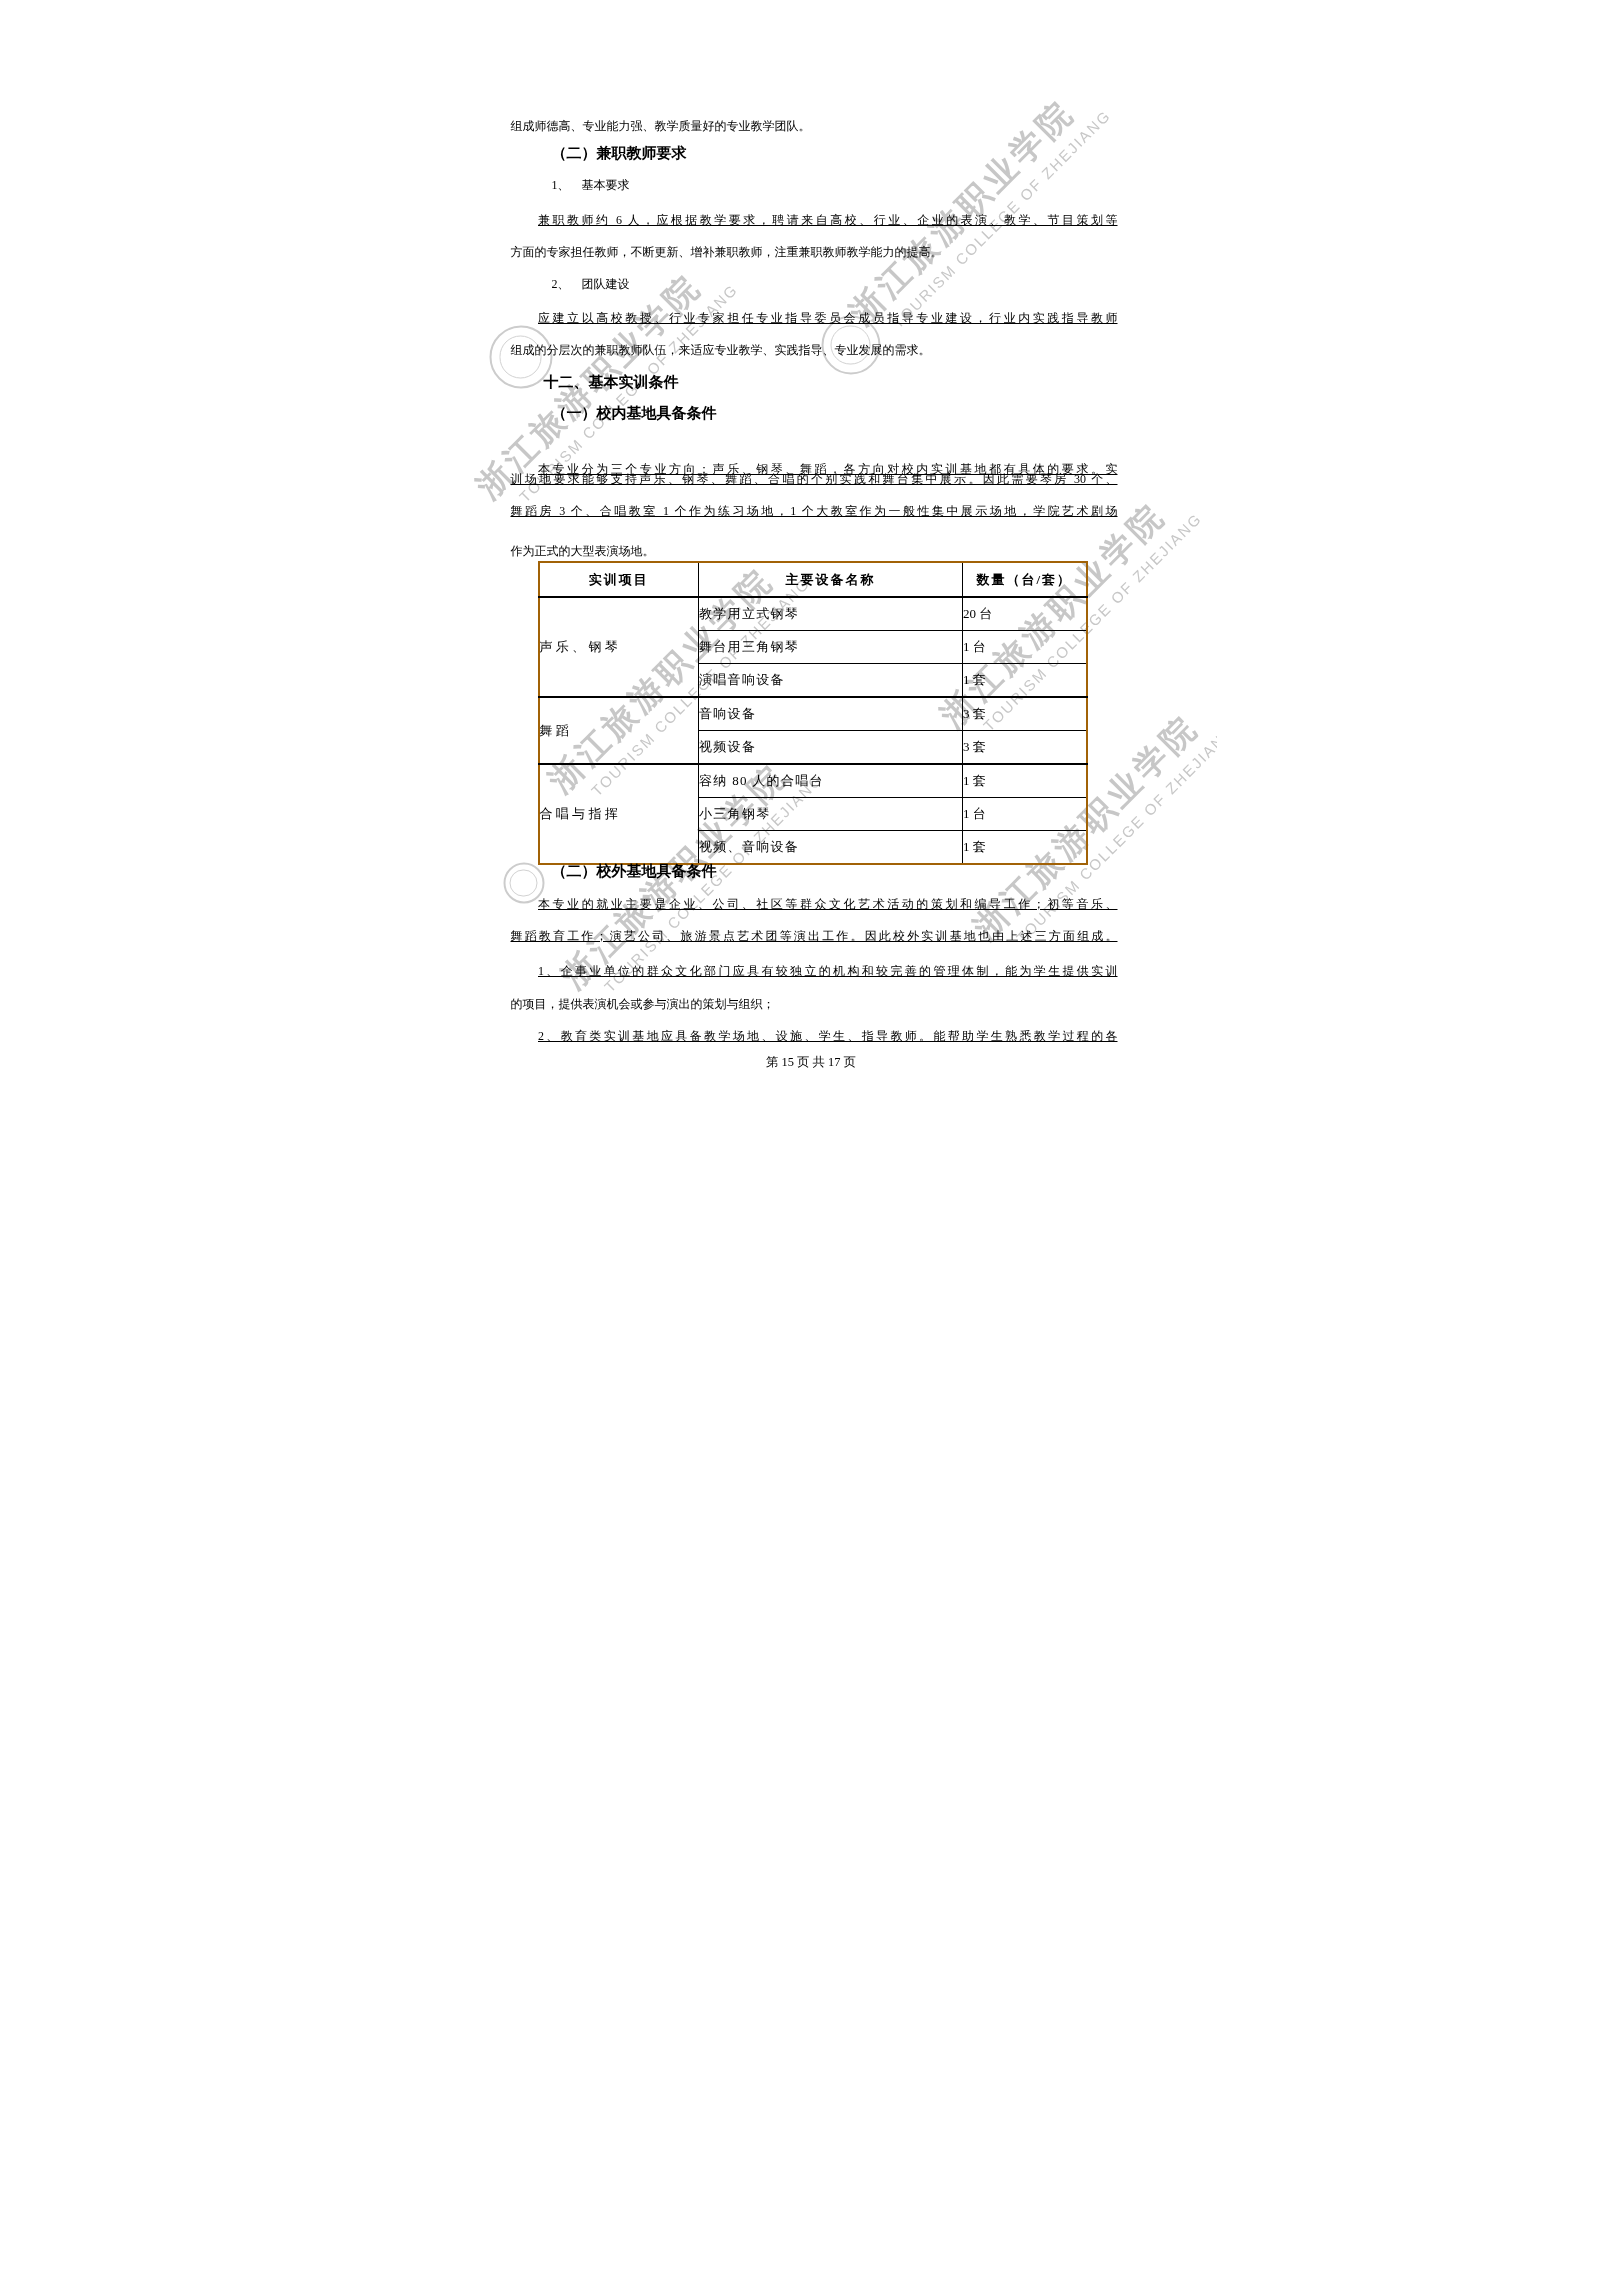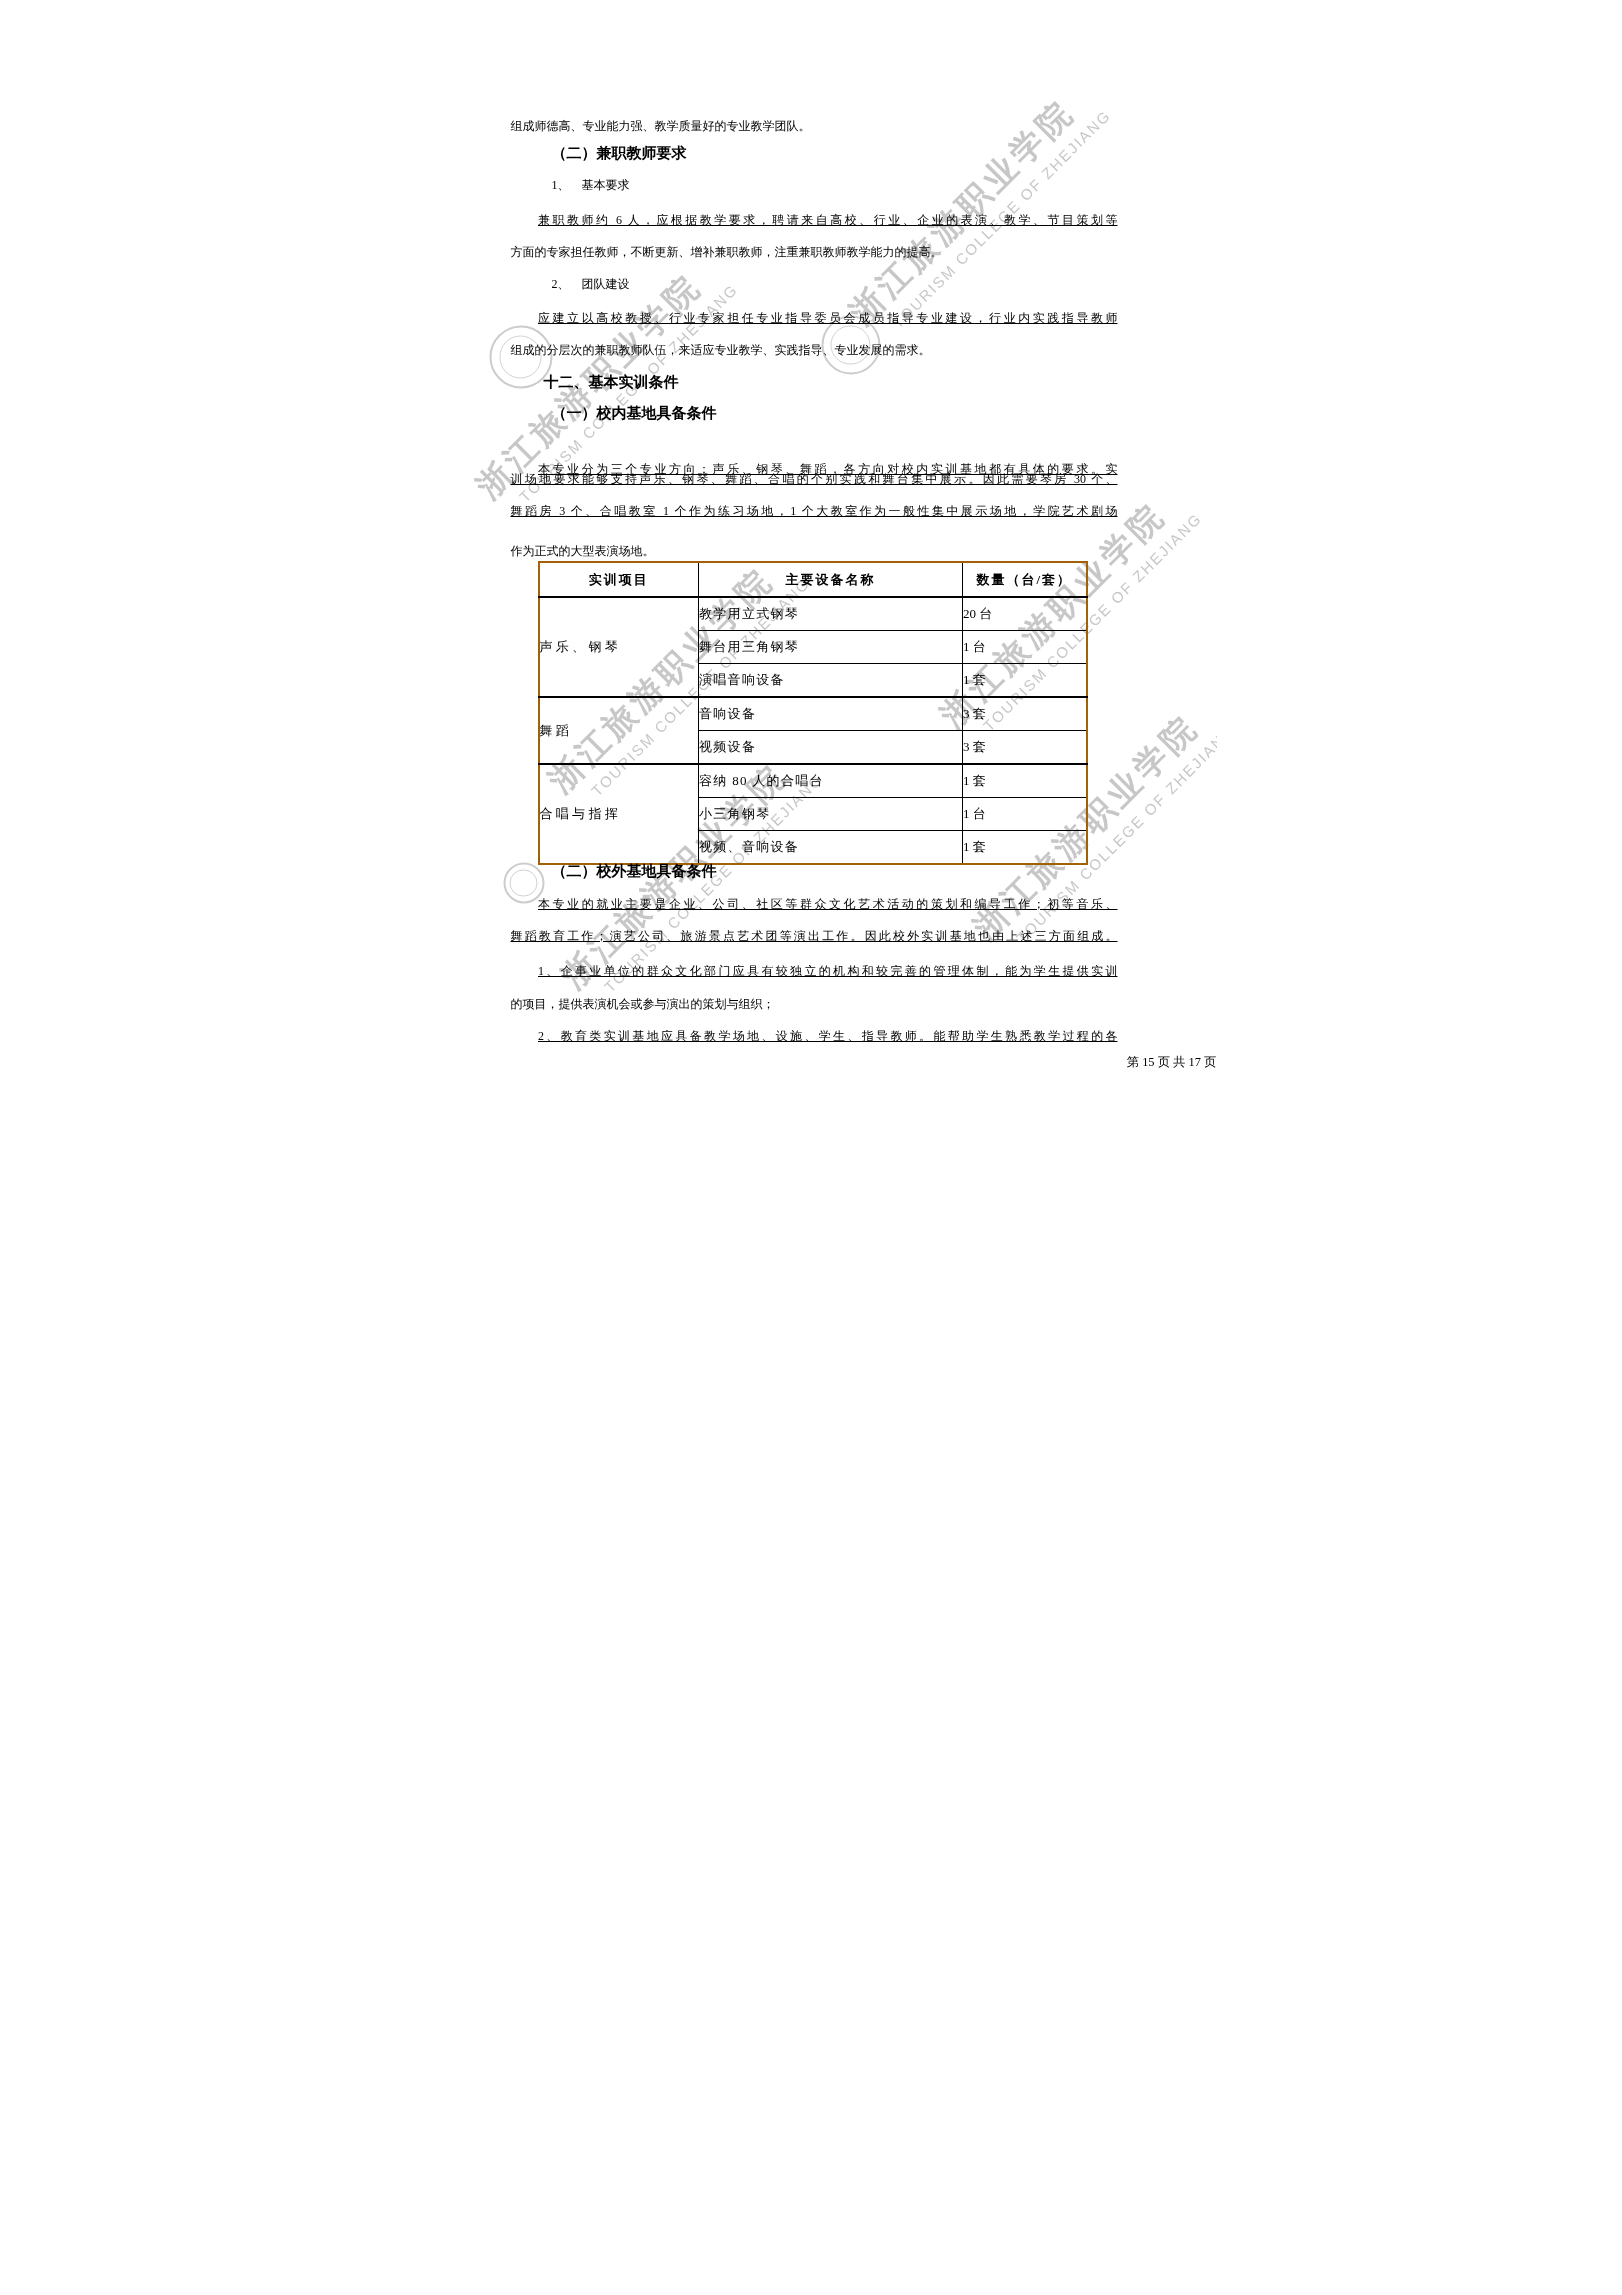--- a/index.html
+++ b/index.html
@@ -35,21 +35,21 @@
     height:33px;letter-spacing:2px;
   }
   .doc-table tbody td{height:32px;}
   .grp td{border-top:2px solid #000;}
   .c-proj{padding-left:9.2px;letter-spacing:3.3px;}
   .c-dev{padding-left:15.7px;letter-spacing:1.3px;}
   .c-qty{padding-left:11.8px;}
   
   .footer{
     position:absolute;left:0;top:1046px;width:100%;height:32px;line-height:32px;
-    text-align:right;font-size:12.4px;
+    text-align:center;font-size:12.4px;
   }
   
   .wm{
     position:absolute;transform:translate(-50%,-50%) rotate(-45deg);
     color:#c7c7c7;text-align:center;pointer-events:none;z-index:0;
   }
   .wm-cn{
     font-size:33px;letter-spacing:4.6px;font-weight:bold;white-space:nowrap;
     font-family:"DejaVu Serif","Liberation Serif",serif;
   }

